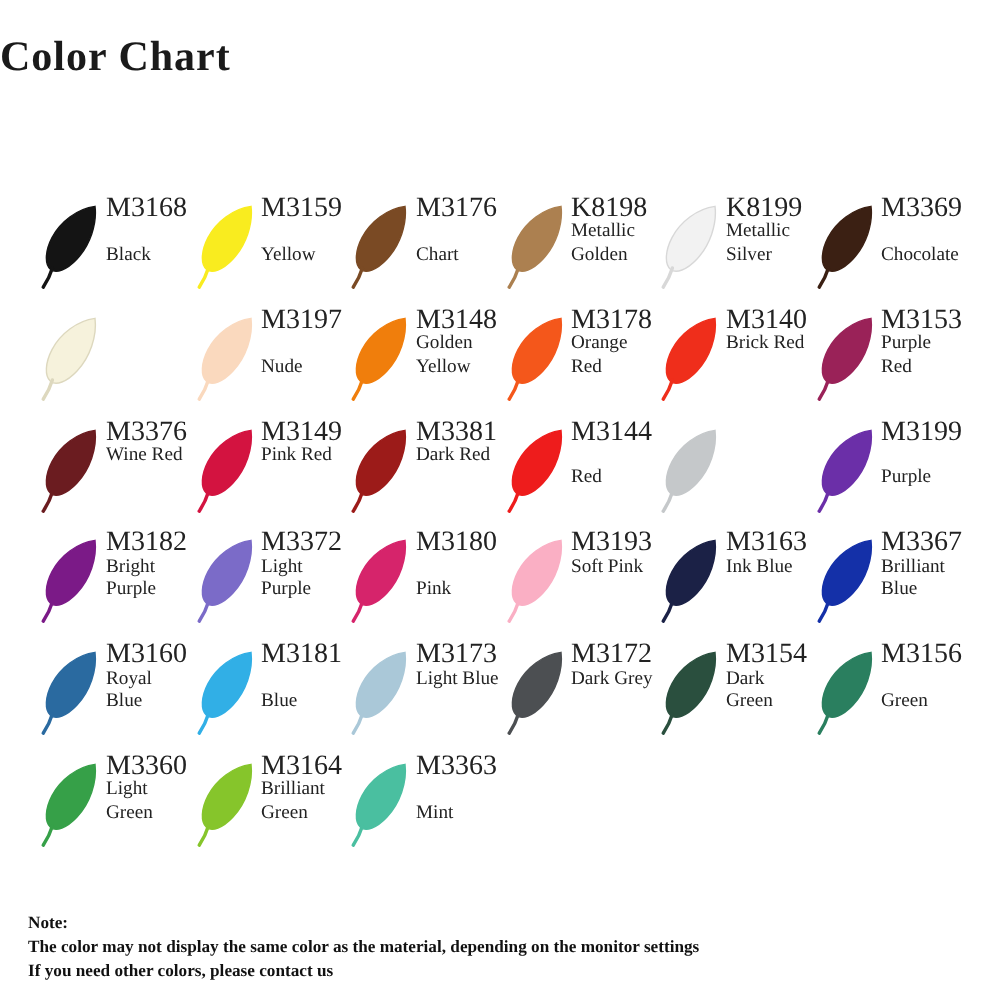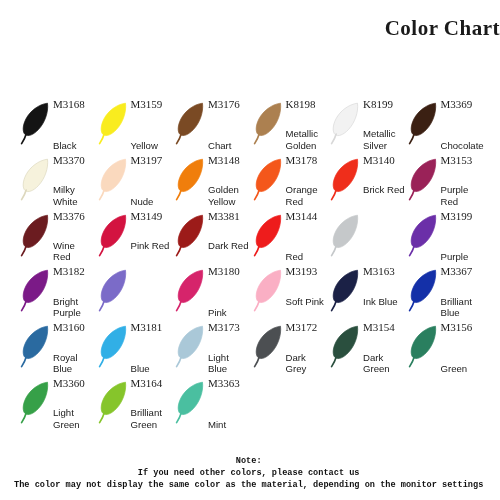--- a/index.html
+++ b/index.html
@@ -18,21 +18,21 @@
     width: 500px;
     height: 500px;
     position: relative;
     box-sizing: border-box;
   }
   .chart-title {
     position: absolute;
     top: 16px;
     left: 0;
     width: 500px;
-    text-align: right;
+    text-align: left;
     font-size: 21px;
     font-weight: bold;
     letter-spacing: 0.5px;
     color: #1a1a1a;
     font-family: "Liberation Serif", "DejaVu Serif", serif;
   }
   .grid {
     position: absolute;
     top: 96px;
     left: 21px;
@@ -63,49 +63,47 @@
   .cell-labels {
     flex: 1 1 auto;
     padding-left: 1px;
     padding-top: 3px;
     display: flex;
     flex-direction: column;
     line-height: 11.4px;
     min-width: 0;
   }
   .code {
-    font-size: 11px;
+    font-size: 14px;
     color: #222222;
     white-space: nowrap;
     font-family: "Liberation Serif", "DejaVu Serif", serif;
   }
   .cname {
     font-size: 9.6px;
     color: #222222;
-    font-family: Liberation Sans, sans-serif;
+    font-family: Liberation Serif, serif;
     white-space: nowrap;
-    margin-top: 18px;
   }
   .cname.two-line {
     white-space: normal;
     max-width: 42px;
   }
   .cname-spacer {
     height: 11.4px;
   }
   .note {
     position: absolute;
     left: 14px;
     top: 455px;
-    font-family: Liberation Mono, monospace;
+    font-family: Liberation Serif, serif;
     font-weight: bold;
     font-size: 8.6px;
     line-height: 12.2px;
     color: #111111;
-    text-align: center;
   }
   .note div {
     white-space: nowrap;
   }
 </style>
 </head>
 <body>
 
 <div class="page">
 
@@ -188,24 +186,20 @@
           <div class="cname">Chocolate</div>
         </div>
       </div>
       <div class="cell">
         <div class="leaf-wrap">
           <svg viewBox="0 0 31 46" xmlns="http://www.w3.org/2000/svg">
             <path d="M26.5 3.2 C27.6 12.0 24.0 22.6 17.4 29.6 C12.4 34.9 7.0 37.0 4.2 34.6 C1.2 32.0 1.6 25.3 5.0 18.8 C9.0 11.1 17.6 4.3 26.5 3.2 Z" fill="#F6F2DC" stroke="#DDD8BE" stroke-width="0.7"></path>
             <path d="M5.2 34.0 C4.2 37.4 2.6 40.6 0.6 43.6" fill="none" stroke="#DDD8BE" stroke-width="1.7" stroke-linecap="round"></path>
           </svg>
         </div>
-        <div class="cell-labels">
-          <div class="code">M3370</div>
-          <div class="cname two-line">Milky White</div>
-        </div>
       </div>
       <div class="cell">
         <div class="leaf-wrap">
           <svg viewBox="0 0 31 46" xmlns="http://www.w3.org/2000/svg">
             <path d="M26.5 3.2 C27.6 12.0 24.0 22.6 17.4 29.6 C12.4 34.9 7.0 37.0 4.2 34.6 C1.2 32.0 1.6 25.3 5.0 18.8 C9.0 11.1 17.6 4.3 26.5 3.2 Z" fill="#FAD9BE" stroke="#FAD9BE" stroke-width="0.7"></path>
             <path d="M5.2 34.0 C4.2 37.4 2.6 40.6 0.6 43.6" fill="none" stroke="#FAD9BE" stroke-width="1.7" stroke-linecap="round"></path>
           </svg>
         </div>
         <div class="cell-labels">
           <div class="code">M3197</div>
@@ -342,20 +336,24 @@
           <div class="code">M3182</div>
           <div class="cname two-line">Bright Purple</div>
         </div>
       </div>
       <div class="cell">
         <div class="leaf-wrap">
           <svg viewBox="0 0 31 46" xmlns="http://www.w3.org/2000/svg">
             <path d="M26.5 3.2 C27.6 12.0 24.0 22.6 17.4 29.6 C12.4 34.9 7.0 37.0 4.2 34.6 C1.2 32.0 1.6 25.3 5.0 18.8 C9.0 11.1 17.6 4.3 26.5 3.2 Z" fill="#7B6BC8" stroke="#7B6BC8" stroke-width="0.7"></path>
             <path d="M5.2 34.0 C4.2 37.4 2.6 40.6 0.6 43.6" fill="none" stroke="#7B6BC8" stroke-width="1.7" stroke-linecap="round"></path>
           </svg>
+        </div>
+        <div class="cell-labels">
+          <div class="code">M3372</div>
+          <div class="cname two-line">Light Purple</div>
         </div>
       </div>
       <div class="cell">
         <div class="leaf-wrap">
           <svg viewBox="0 0 31 46" xmlns="http://www.w3.org/2000/svg">
             <path d="M26.5 3.2 C27.6 12.0 24.0 22.6 17.4 29.6 C12.4 34.9 7.0 37.0 4.2 34.6 C1.2 32.0 1.6 25.3 5.0 18.8 C9.0 11.1 17.6 4.3 26.5 3.2 Z" fill="#D6246B" stroke="#D6246B" stroke-width="0.7"></path>
             <path d="M5.2 34.0 C4.2 37.4 2.6 40.6 0.6 43.6" fill="none" stroke="#D6246B" stroke-width="1.7" stroke-linecap="round"></path>
           </svg>
         </div>
         <div class="cell-labels">
@@ -508,17 +506,17 @@
         <div class="cell-labels">
           <div class="code">M3363</div>
           <div class="cname-spacer"></div>
           <div class="cname">Mint</div>
         </div>
       </div>
     </div>
 
   <div class="note">
     <div>Note:</div>
+    <div>The color may not display the same color as the material, depending on the monitor settings</div>
     <div>If you need other colors, please contact us</div>
-    <div>The color may not display the same color as the material, depending on the monitor settings</div>
   </div>
 
 </div>
 
 </body></html>

